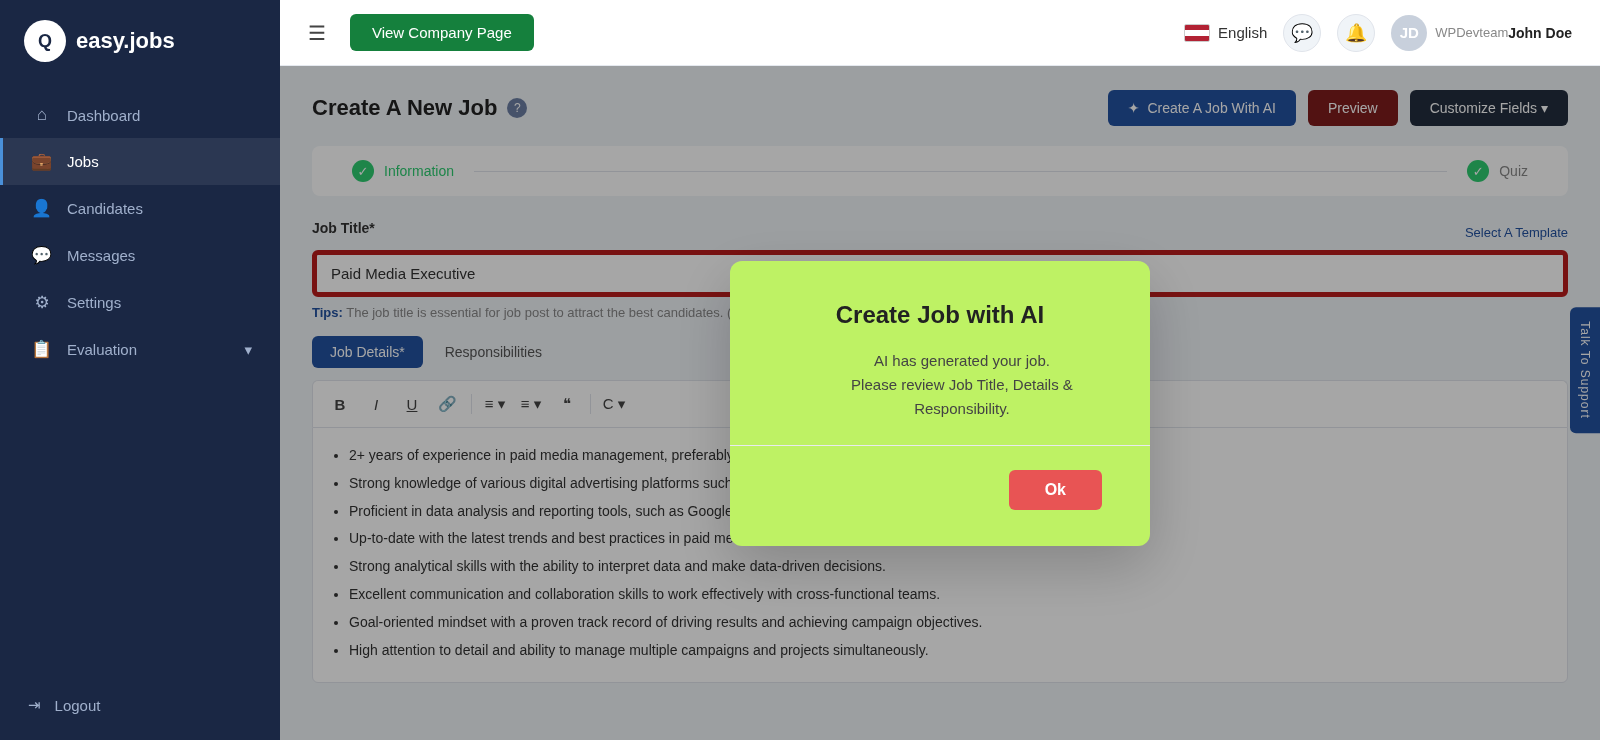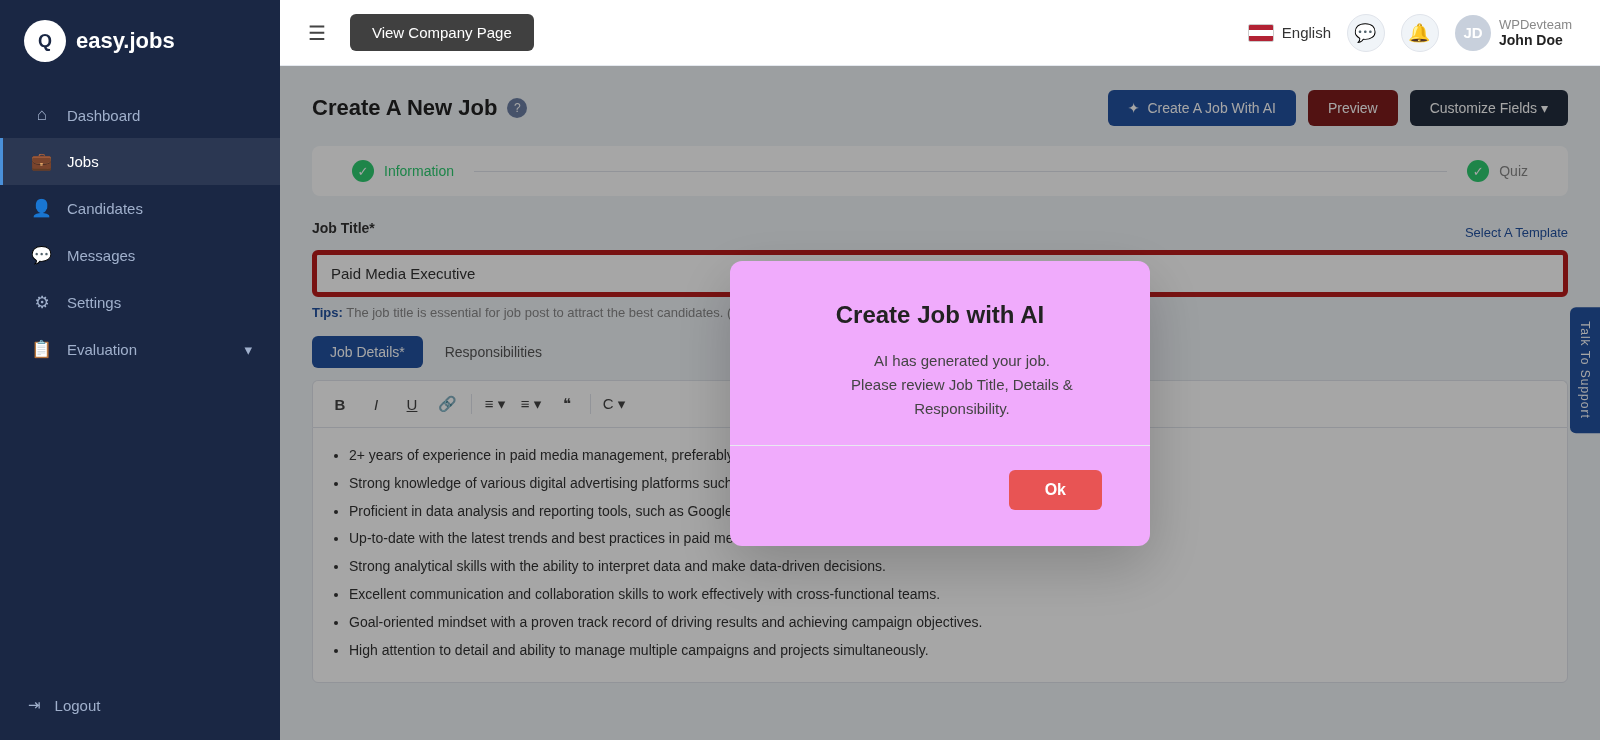--- a/index.html
+++ b/index.html
@@ -64,21 +64,21 @@
       height: 66px;
       display: flex;
       align-items: center;
       padding: 0 28px;
       gap: 16px;
       border-bottom: 1px solid #e5e9ef;
       flex-shrink: 0;
     }
     .topbar-menu-icon { font-size: 20px; color: #444; cursor: pointer; margin-right: 8px; }
     .view-company-btn {
-      background: #404040;
+      background: #15803d;
       color: #fff;
       border: none;
       border-radius: 6px;
       padding: 10px 22px;
       font-size: 15px;
       cursor: pointer;
       font-weight: 500;
     }
     .topbar-spacer { flex: 1; }
     .lang-selector {
@@ -100,21 +100,21 @@
     }
     .user-area {
       display: flex; align-items: center; gap: 8px; cursor: pointer;
     }
     .user-avatar {
       width: 36px; height: 36px; border-radius: 50%;
       background: #c8d0dc;
       display: flex; align-items: center; justify-content: center;
       font-size: 15px; color: #fff; font-weight: 600;
     }
-    .user-info { display: flex; flex-direction: column; }
+    .user-info { display: flex; }
     .user-company { font-size: 13px; color: #888; }
     .user-name { font-size: 14px; font-weight: 600; color: #222; }
 
     
     .content {
       flex: 1;
       padding: 24px 32px;
       overflow-y: auto;
       position: relative;
     }
@@ -232,21 +232,21 @@
     }
 
     
     .modal-overlay {
       position: absolute; top: 0; left: 0; right: 0; bottom: 0;
       background: rgba(0,0,0,0.35);
       display: flex; align-items: center; justify-content: center;
       z-index: 1000;
     }
     .modal {
-      background: #f0abfc;
+      background: #bef264;
       border-radius: 12px;
       padding: 40px 48px 36px 48px;
       width: 420px;
       box-shadow: 0 20px 60px rgba(0,0,0,0.2);
       text-align: center;
       position: relative;
     }
     .modal-title {
       font-size: 24px; font-weight: 700; color: #222; margin-bottom: 20px;
     }

